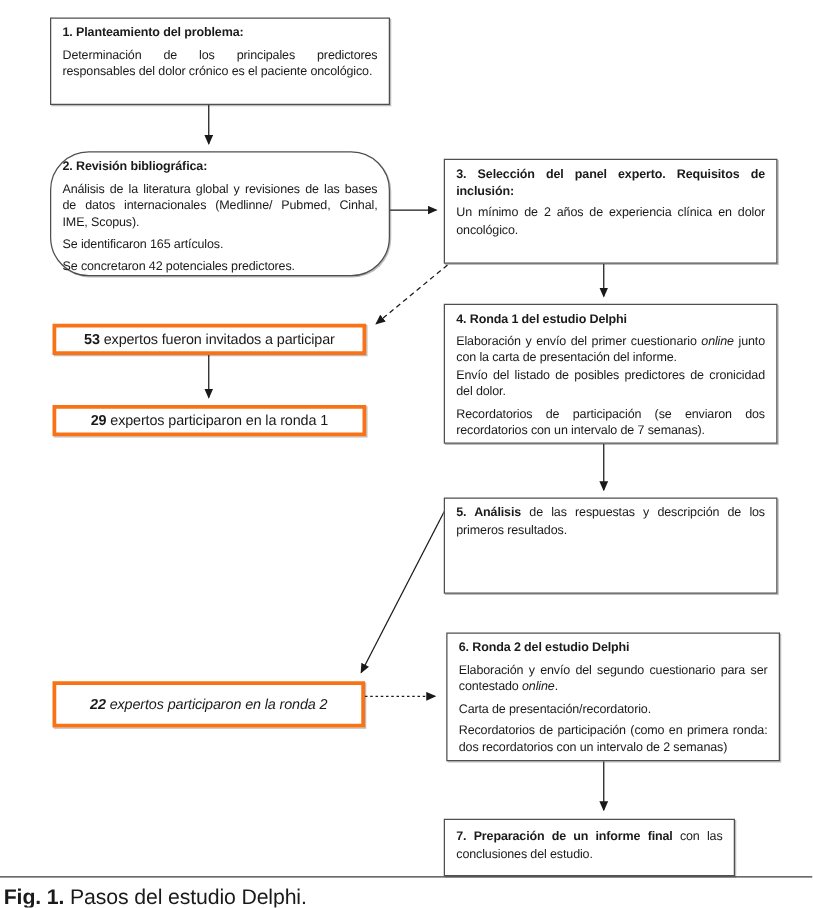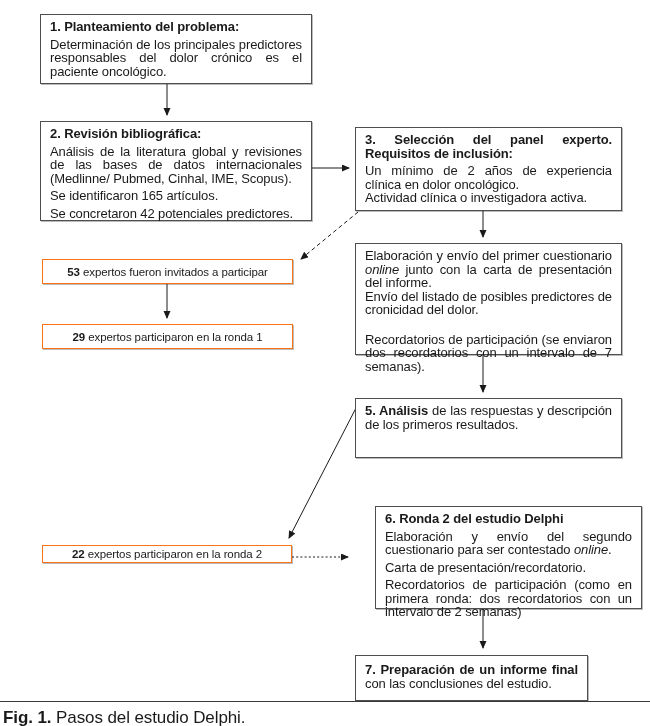--- a/index.html
+++ b/index.html
@@ -12,33 +12,33 @@
     overflow: hidden;
   }
   .stage { position: absolute; inset: 0; width: 650px; height: 726px; }
 
   .fbox {
     position: absolute;
     border: 1px solid #4f4f4f;
     box-shadow: 1px 1px 0 rgba(60,60,60,0.35);
     background: #ffffff;
     padding: 5px 9px 4px 9px;
-    font-size: 13px;
+    font-size: 10px;
     line-height: 13.5px;
     letter-spacing: -0.1px;
   }
   .fbox p { text-align: justify; margin: 0 0 4px 0; }
   .fbox p:last-child { margin-bottom: 0; }
   .fbox .title { font-weight: bold; }
   .b { font-weight: bold; }
   .i { font-style: italic; margin-top: 32px; }
 
   .smallbox {
     position: absolute;
-    border: 1px solid #f97316;
+    border: 3px solid #f97316;
     box-shadow: 1px 1px 0 rgba(60,60,60,0.35);
     background: #ffffff;
     font-size: 11.5px;
     display: flex; align-items: center; justify-content: center;
     text-align: center;
     letter-spacing: -0.1px;
     white-space: nowrap;
   }
 
   svg.connectors { position: absolute; left: 0; top: 0; width: 650px; height: 726px; pointer-events: none; }
@@ -76,59 +76,59 @@
     <line x1="356" y1="408" x2="289" y2="538" marker-end="url(#ah)"></line>
     <line class="dotted" x1="292" y1="557" x2="348" y2="557" marker-end="url(#ah)"></line>
     <line x1="483" y1="609" x2="483" y2="648" marker-end="url(#ah)"></line>
   </svg>
 
   <div class="fbox" style="left:40px; top:14px; width:272px; height:70px;">
     <p class="title">1. Planteamiento del problema:</p>
     <p>Determinación de los principales predictores responsables del dolor crónico es el paciente oncológico.</p>
   </div>
 
-  <div class="fbox" style="left:40px; top:121px; width:272px; height:100px;">
+  <div class="fbox" style="left:40px; top:121px; width:272px; height:100px;border-radius:31px;">
     <p class="title">2. Revisión bibliográfica:</p>
     <p>Análisis de la literatura global y revisiones de las bases de datos internacionales (Medlinne/ Pubmed, Cinhal, IME, Scopus).</p>
     <p>Se identificaron 165 artículos.</p>
     <p>Se concretaron 42 potenciales predictores.</p>
   </div>
 
   <div class="fbox" style="left:355px; top:127px; width:267px; height:84px;">
     <p class="title">3. Selección del panel experto. Requisitos de inclusión:</p>
     <p style="margin-bottom:0">Un mínimo de 2 años de experiencia clínica en dolor oncológico.</p>
-    <p>Actividad clínica o investigadora activa.</p>
   </div>
 
   <div class="smallbox" style="left:42px; top:259px; width:251px; height:25px;">
     <span><span class="b">53</span><span> expertos fueron invitados a participar</span></span>
   </div>
 
   <div class="smallbox" style="left:42px; top:324px; width:251px; height:25px;">
     <span><span class="b">29</span><span> expertos participaron en la ronda 1</span></span>
   </div>
 
   <div class="fbox" style="left:355px; top:243px; width:267px; height:112px;">
+    <p class="title">4. Ronda 1 del estudio Delphi</p>
     <p style="margin-bottom:0"><span>Elaboración y envío del primer cuestionario </span><span class="i">online</span><span> junto con la carta de presentación del informe.</span></p>
-    <p style="margin-bottom:16px">Envío del listado de posibles predictores de cronicidad del dolor.</p>
+    <p style="margin-bottom:4px">Envío del listado de posibles predictores de cronicidad del dolor.</p>
     <p>Recordatorios de participación (se enviaron dos recordatorios con un intervalo de 7 semanas).</p>
   </div>
 
-  <div class="fbox" style="left:355px; top:398px; width:267px; height:60px;">
+  <div class="fbox" style="left:355px; top:398px; width:267px; height:77px;">
     <p><span class="b">5. Análisis</span><span> de las respuestas y descripción de los primeros resultados.</span></p>
   </div>
 
-  <div class="fbox" style="left:375px; top:506px; width:267px; height:103px;">
+  <div class="fbox" style="left:357px; top:506px; width:267px; height:103px;">
     <p class="title">6. Ronda 2 del estudio Delphi</p>
     <p><span>Elaboración y envío del segundo cuestionario para ser contestado </span><span class="i">online</span><span>.</span></p>
     <p>Carta de presentación/recordatorio.</p>
     <p>Recordatorios de participación (como en primera ronda: dos recordatorios con un intervalo de 2 semanas)</p>
   </div>
 
-  <div class="smallbox" style="left:42px; top:545px; width:250px; height:18px;">
+  <div class="smallbox" style="left:42px; top:545px; width:250px; height:37px;font-style:italic;">
     <span><span class="b">22</span><span> expertos participaron en la ronda 2</span></span>
   </div>
 
   <div class="fbox" style="left:355px; top:655px; width:233px; height:46px; padding-top:7px;">
     <p><span class="b">7. Preparación de un informe final</span><span> con las conclusiones del estudio.</span></p>
   </div>
 
   <div class="caption-rule"></div>
   <div class="caption">
     <span class="cap-label">Fig. 1.</span><span> Pasos del estudio Delphi.</span>

